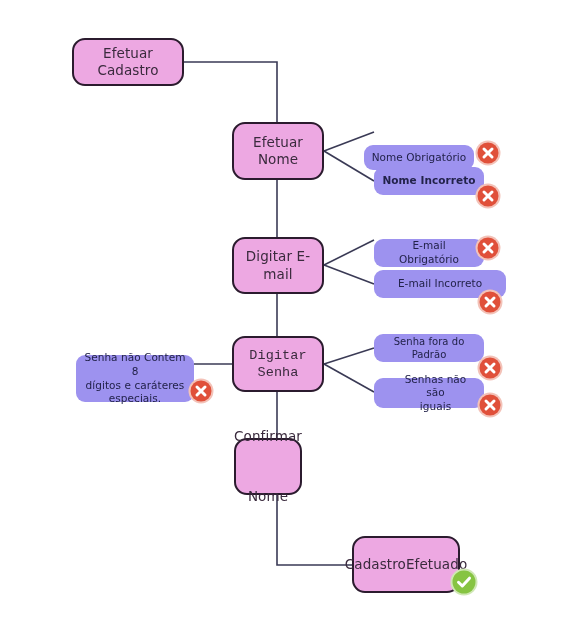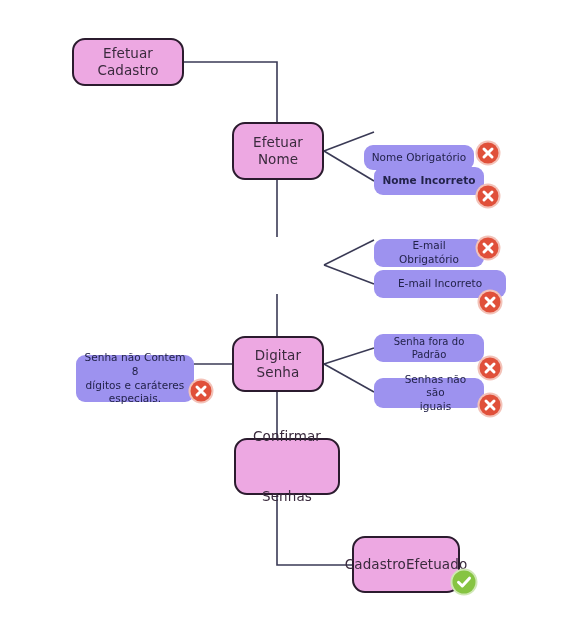--- a/index.html
+++ b/index.html
@@ -105,28 +105,31 @@
   </svg>
 
   <div class="node proc" style="left:72px; top:38px; width:112px; height:48px;">
     <span>Efetuar Cadastro</span>
   </div>
 
   <div class="node proc" style="left:232px; top:122px; width:92px; height:58px;">
     <span>Efetuar Nome</span>
   </div>
 
-
-  <div class="node proc" style="left:232px; top:336px; width:92px; height:56px;">
+  <div class="node proc" style="left:232px; top:237px; width:92px; height:57px;">
+    <span>Digitar E-mail</span>
+  </div>
+
+  <div class="node proc" style="left:232px; top:336px; width:92px; height:56px;font-family:Liberation Mono, monospace;">
     <span>Digitar Senha</span>
   </div>
 
-  <div class="node proc" style="left:234px; top:438px; width:106px; height:57px; flex-direction:column;gap:42px;">
+  <div class="node proc" style="left:234px; top:438px; width:68px; height:57px; flex-direction:column;gap:42px;">
     <span>Confirmar</span>
-    <span>Senhas</span>
+    <span>Nome</span>
   </div>
 
   <div class="node proc" style="left:352px; top:536px; width:108px; height:57px; flex-direction:row;">
     <span>Cadastro</span>
     <span>Efetuado</span>
   </div>
 
   <div class="node note" style="left:364px; top:118px; width:110px; height:25px;margin-top:27px;">
     <span>Nome Obrigatório</span>
   </div>

